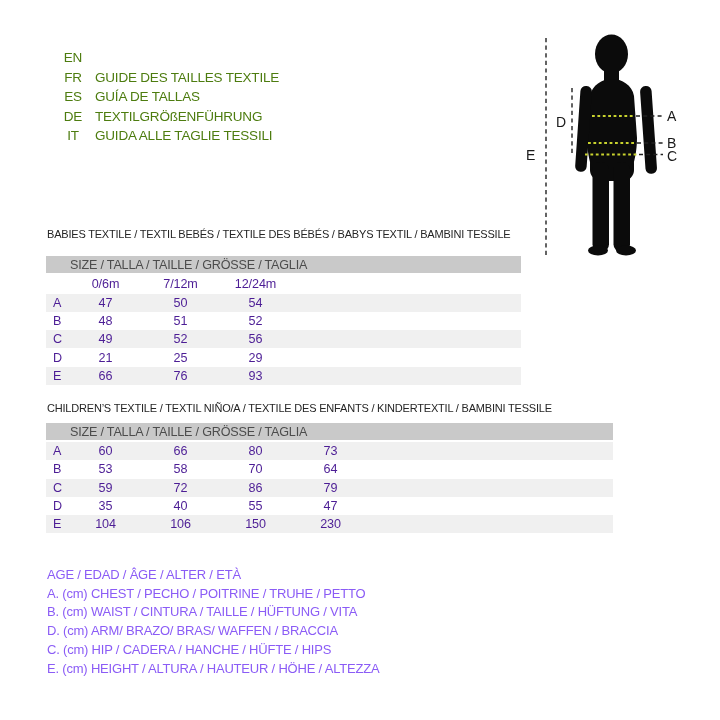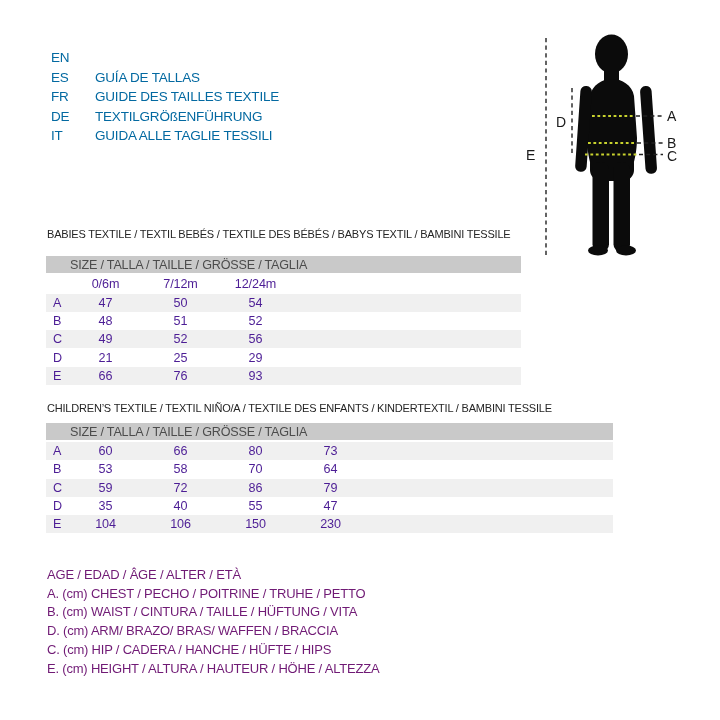--- a/index.html
+++ b/index.html
@@ -2,59 +2,59 @@
 <html><head>
 <meta charset="utf-8">
 <style>
   html,body{margin:0;padding:0;background:#ffffff;}
   body{width:720px;height:720px;position:relative;overflow:hidden;
        font-family:"Liberation Sans",sans-serif;color:#1f1f1f;}
   .abs{position:absolute;}
 
   
   .lang-list{left:51px;top:48px;}
-  .lang-row{display:flex;font-size:13.5px;line-height:19.5px;letter-spacing:-0.2px;font-weight:500;color:#0369a1;}
+  .lang-row{display:flex;font-size:13.5px;line-height:19.5px;letter-spacing:-0.2px;font-weight:500;color:#4d7c0f;text-align:center;}
   .lang-row .code{width:44px;}
 
   
   .section-title{left:47px;font-size:11px;line-height:14px;letter-spacing:-0.2px;font-weight:500;color:#252525;white-space:nowrap;}
 
   
   .size-bar{left:46px;height:17px;background:#c9c9c9;color:#4c4c4c;font-size:12.6px;
             line-height:19px;padding-left:24px;letter-spacing:-0.2px;box-sizing:border-box;white-space:nowrap;}
 
   
   .size-table{left:46px;}
   .trow{display:flex;height:18.3px;align-items:center;font-size:12.6px;color:#4c1d95;letter-spacing:-0.1px;}
   .trow.header{height:18.5px;background:#ffffff;}
   .trow.shaded{background:#f0f0f0;}
   .trow .lbl{width:22px;padding-left:7px;box-sizing:border-box;}
   .trow .val{width:75px;text-align:center;}
 
   
-  .legend{left:47px;top:566px;font-size:13px;line-height:18.7px;letter-spacing:-0.2px;font-weight:500;color:#701a75;}
+  .legend{left:47px;top:566px;font-size:13px;line-height:18.7px;letter-spacing:-0.2px;font-weight:500;color:#8b5cf6;}
 
   
   .figure{left:520px;top:20px;}
   .figure text{font-family:"Liberation Sans",sans-serif;font-size:14px;fill:#1a1a1a;}
 </style>
 </head>
 <body>
 
 <div class="abs lang-list" id="lang-list">
     <div class="lang-row">
       <span class="code">EN</span>
     </div>
     <div class="lang-row">
+      <span class="code">FR</span>
+      <span class="lbl">GUIDE DES TAILLES TEXTILE</span>
+    </div>
+    <div class="lang-row">
       <span class="code">ES</span>
       <span class="lbl">GUÍA DE TALLAS</span>
-    </div>
-    <div class="lang-row">
-      <span class="code">FR</span>
-      <span class="lbl">GUIDE DES TAILLES TEXTILE</span>
     </div>
     <div class="lang-row">
       <span class="code">DE</span>
       <span class="lbl">TEXTILGRÖßENFÜHRUNG</span>
     </div>
     <div class="lang-row">
       <span class="code">IT</span>
       <span class="lbl">GUIDA ALLE TAGLIE TESSILI</span>
     </div>
   </div>

